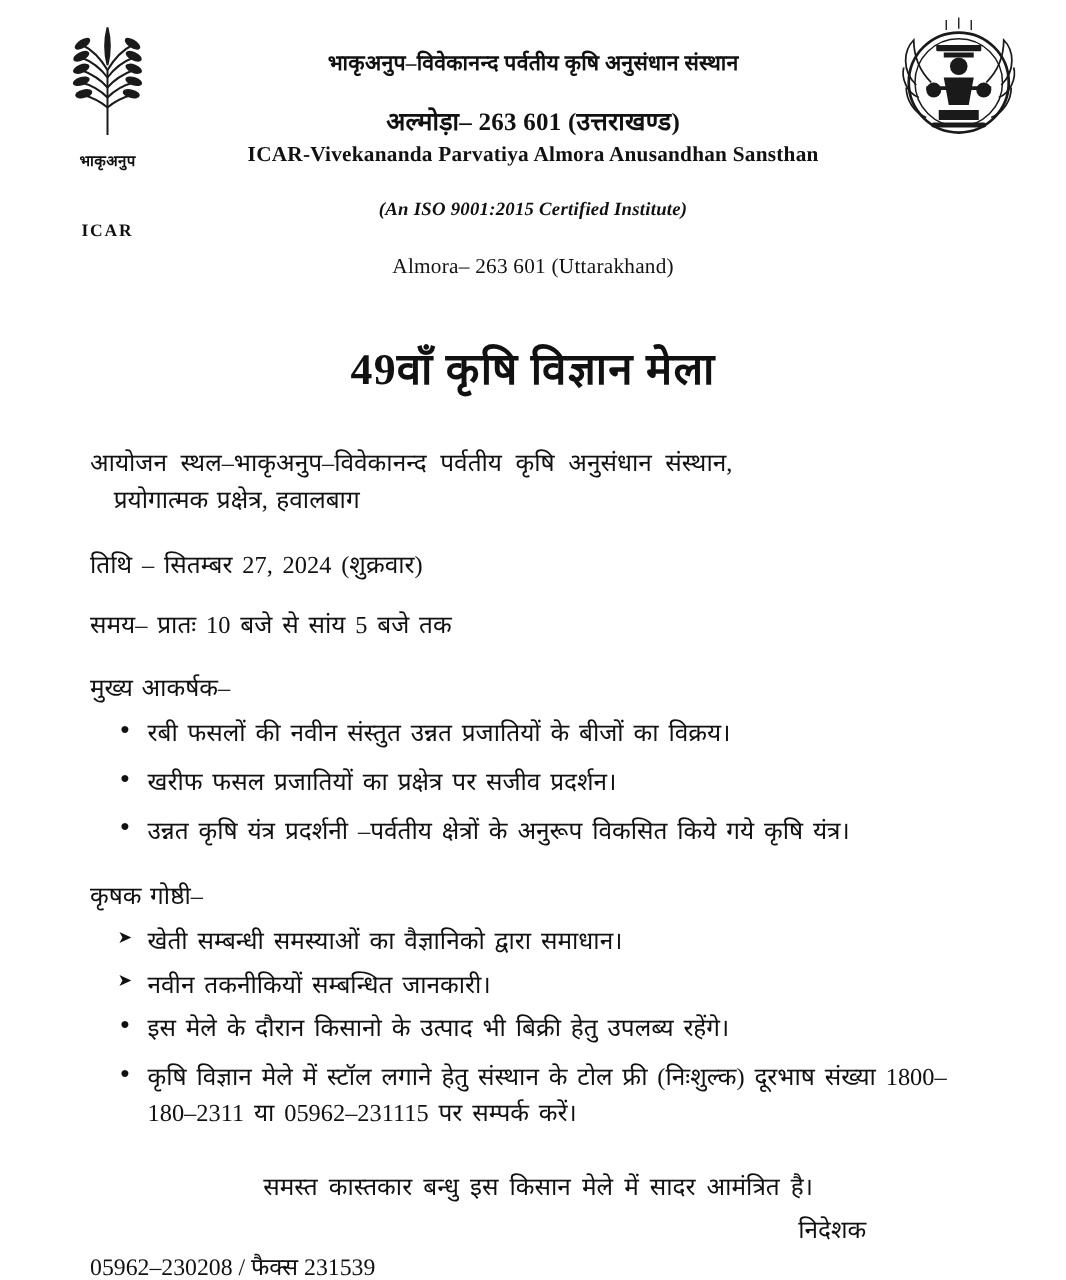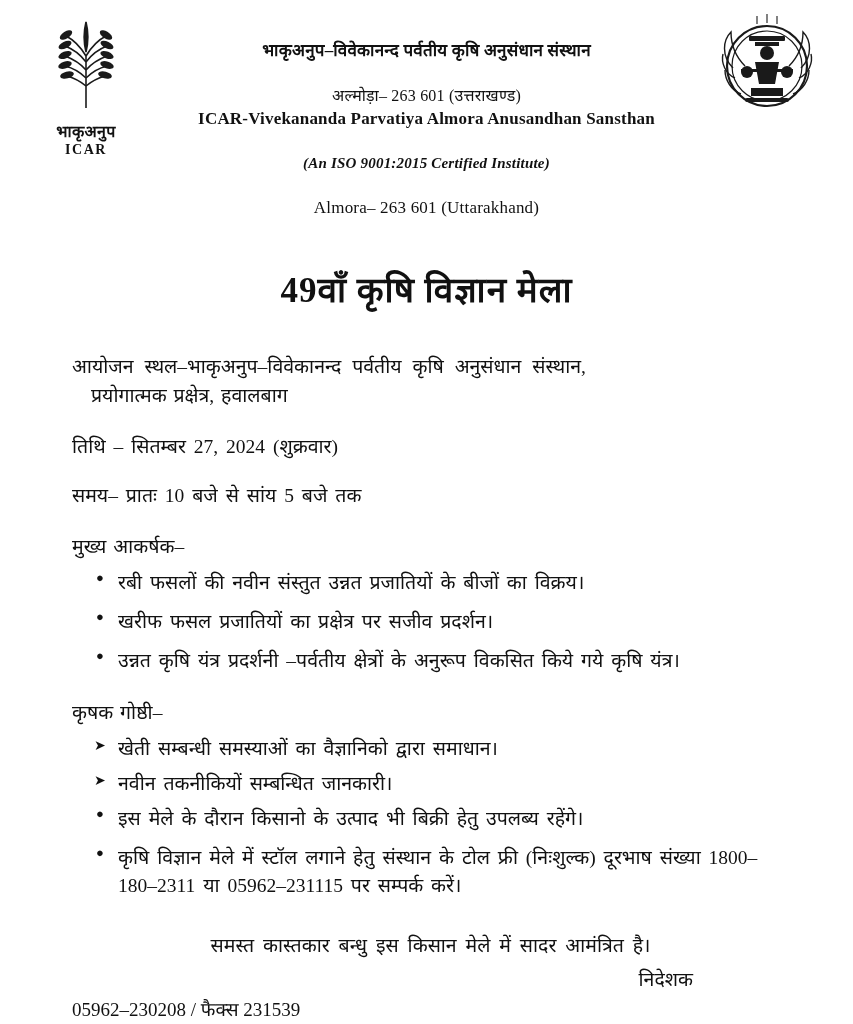--- a/index.html
+++ b/index.html
@@ -51,22 +51,22 @@
     line-height: 1.28;
     letter-spacing: 0.2px;
     margin-top: 24px;
   }
   .hdr-hi-1 {
     font-size: 17px;
     font-weight: 700;
     font-family: "Liberation Serif", "DejaVu Serif", serif;
   }
   .hdr-hi-2 {
-    font-size: 16px;
-    font-weight: 400;
+    font-size: 20px;
+    font-weight: 700;
   }
   .hdr-en-1 {
     font-size: 17px;
     font-weight: 700;
     margin-top: 2px;
   }
   .hdr-en-2 {
     font-size: 15px;
     font-style: italic;
     font-weight: 600;
@@ -77,32 +77,33 @@
   }
 
   
   .icar-logo {
     width: 92px;
     height: 112px;
     position: relative;
   }
   .icar-logo svg { display: block; }
   .icar-cap-hi {
-    font-size: 16px;
+    font-size: 12px;
     font-weight: 700;
     text-align: right;
     letter-spacing: 0.3px;
     margin-top: -4px;
   }
   .icar-cap-en {
     font-size: 14px;
     font-weight: 700;
     letter-spacing: 1.5px;
     text-align: right;
     line-height: 1.1;
+    margin-top: 41px;
   }
 
   
   .emblem {
     width: 112px;
     height: 112px;
   }
 
   
   .title {

